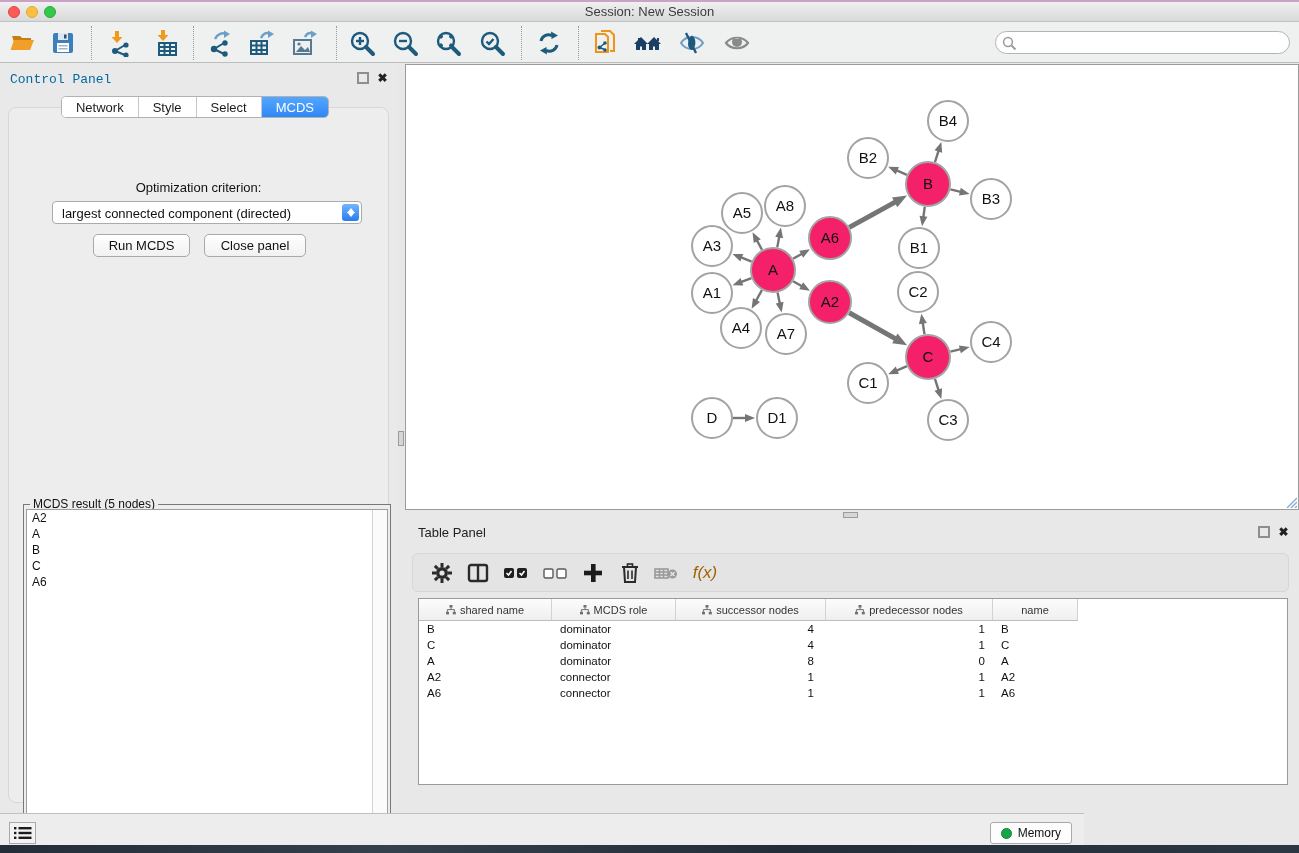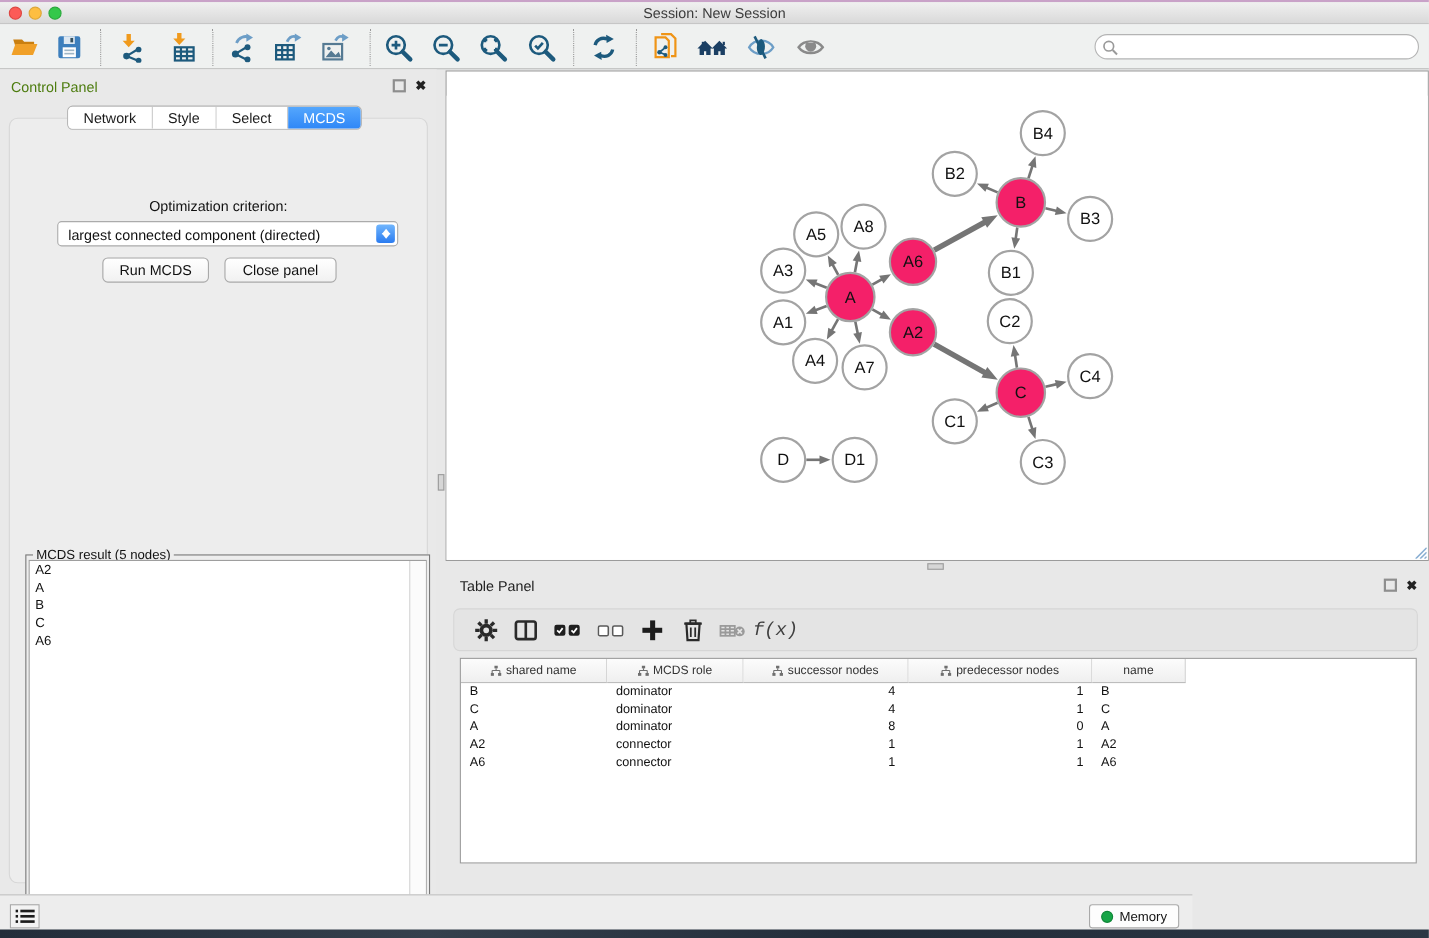--- a/index.html
+++ b/index.html
@@ -19,21 +19,21 @@
 
   .toolbar { position:absolute; left:0; top:22px; width:1299px; height:41px; background:#eff1f0; border-bottom:1px solid #bcbcbc; }
   .tb-icon { position:absolute; top:5px; width:32px; height:32px; display:flex; align-items:center; justify-content:center; }
   .tb-div { position:absolute; top:4px; width:0; height:34px; border-left:1px dotted #9a9a9a; }
   .searchbox { position:absolute; left:995px; top:9px; width:295px; height:23px; background:#fff; border:1px solid #b4b4b4; border-radius:12px; }
   .searchbox svg { position:absolute; left:6px; top:4px; }
   .searchbox input { position:absolute; left:24px; top:1px; width:262px; height:19px; border:none; outline:none; font-size:12px; background:transparent; }
 
   
   .control-panel { position:absolute; left:0; top:63px; width:397px; height:750px; background:#e9e9e9; }
-  .panel-title { position:absolute; left:10px; top:9px; font-size:13px; color:#4d7c0f; }
+  .panel-title { position:absolute; left:10px; top:9px; font-size:13px; color:#0369a1;font-family:Liberation Mono, monospace; }
   .panel-btn { position:absolute; top:9px; width:13px; height:13px; font-size:12px; line-height:12px; color:#222; text-align:center; }
   .float-box { border:2px solid #8e8e8e; width:12px; height:12px; }
   .ctab-wrap { position:absolute; left:0; right:7px; top:33px; display:flex; justify-content:center; z-index:3; }
   .seg { display:flex; border:1px solid #b2b2b2; border-radius:5px; overflow:hidden; background:#fff; height:22px; }
   .seg .seg-item { padding:3px 14px; font-size:13px; color:#1c1c1c; background:#fff; border-right:1px solid #c6c6c6; cursor:default; }
   .seg .seg-item:last-child { border-right:none; }
   .seg .seg-item.active { background:linear-gradient(#55a7fd,#2f87f7); color:#fff; }
   .cp-card { position:absolute; left:8px; top:44px; width:381px; height:696px; background:#ededed; border:1px solid #d7d7d7; border-radius:8px; }
   .opt-label { position:absolute; left:0; right:0; top:72px; text-align:center; font-size:13px; color:#111; }
   .criterion { position:absolute; left:43px; top:93px; width:310px; height:23px; background:#fff; border:1px solid #ababab; border-radius:4px; }
@@ -55,21 +55,21 @@
   .net-canvas { position:absolute; left:0; top:22px; width:892px; height:422px; background:#fff; }
   .grip { position:absolute; right:1px; bottom:1px; width:12px; height:12px; }
   .thumb-v { position:absolute; left:398px; top:431px; width:6px; height:15px; background:#d6d6d6; border:1px solid #9b9b9b; }
   .thumb-h { position:absolute; left:843px; top:512px; width:15px; height:6px; background:#d6d6d6; border:1px solid #9b9b9b; }
 
   
   .table-panel { position:absolute; left:397px; top:520px; width:902px; height:293px; background:#e8e8e8; }
   .tp-title { position:absolute; left:21px; top:5px; font-size:13px; color:#222; }
   .tp-toolbar { position:absolute; left:15px; top:33px; width:1276px; height:39px; max-width:877px; background:#e4e4e4; border:1px solid #d6d6d6; border-radius:6px; }
   .tp-icon { position:absolute; top:4px; width:30px; height:30px; display:flex; align-items:center; justify-content:center; }
-  .fx { font-family:Liberation Mono, monospace; font-style:italic; font-size:17px; color:#404040; }
+  .fx { font-family:Liberation Sans, sans-serif; font-style:italic; font-size:17px; color:#a16207; }
   .data-table { position:absolute; left:21px; top:78px; width:870px; height:187px; background:#fff; border:1px solid #9a9a9a; overflow:hidden; }
   .dt-header { display:flex; height:22px; }
   .dt-hcell { display:flex; align-items:center; justify-content:center; gap:4px; font-size:11px; color:#333;
     background:linear-gradient(#fcfcfc,#efefef); border-right:1px solid #d2d2d2; border-bottom:1px solid #bdbdbd; }
   .dt-row { display:flex; height:16px; }
   .dt-cell { font-size:11.5px; color:#111; line-height:16px; white-space:nowrap; }
   .tp-tabs { position:absolute; left:0; right:0; top:270px; display:flex; justify-content:center; }
 
   
   .status-bar { position:absolute; left:0; top:813px; width:1084px; height:32px; background:#ededed; border-top:1px solid #c0c0c0; }

